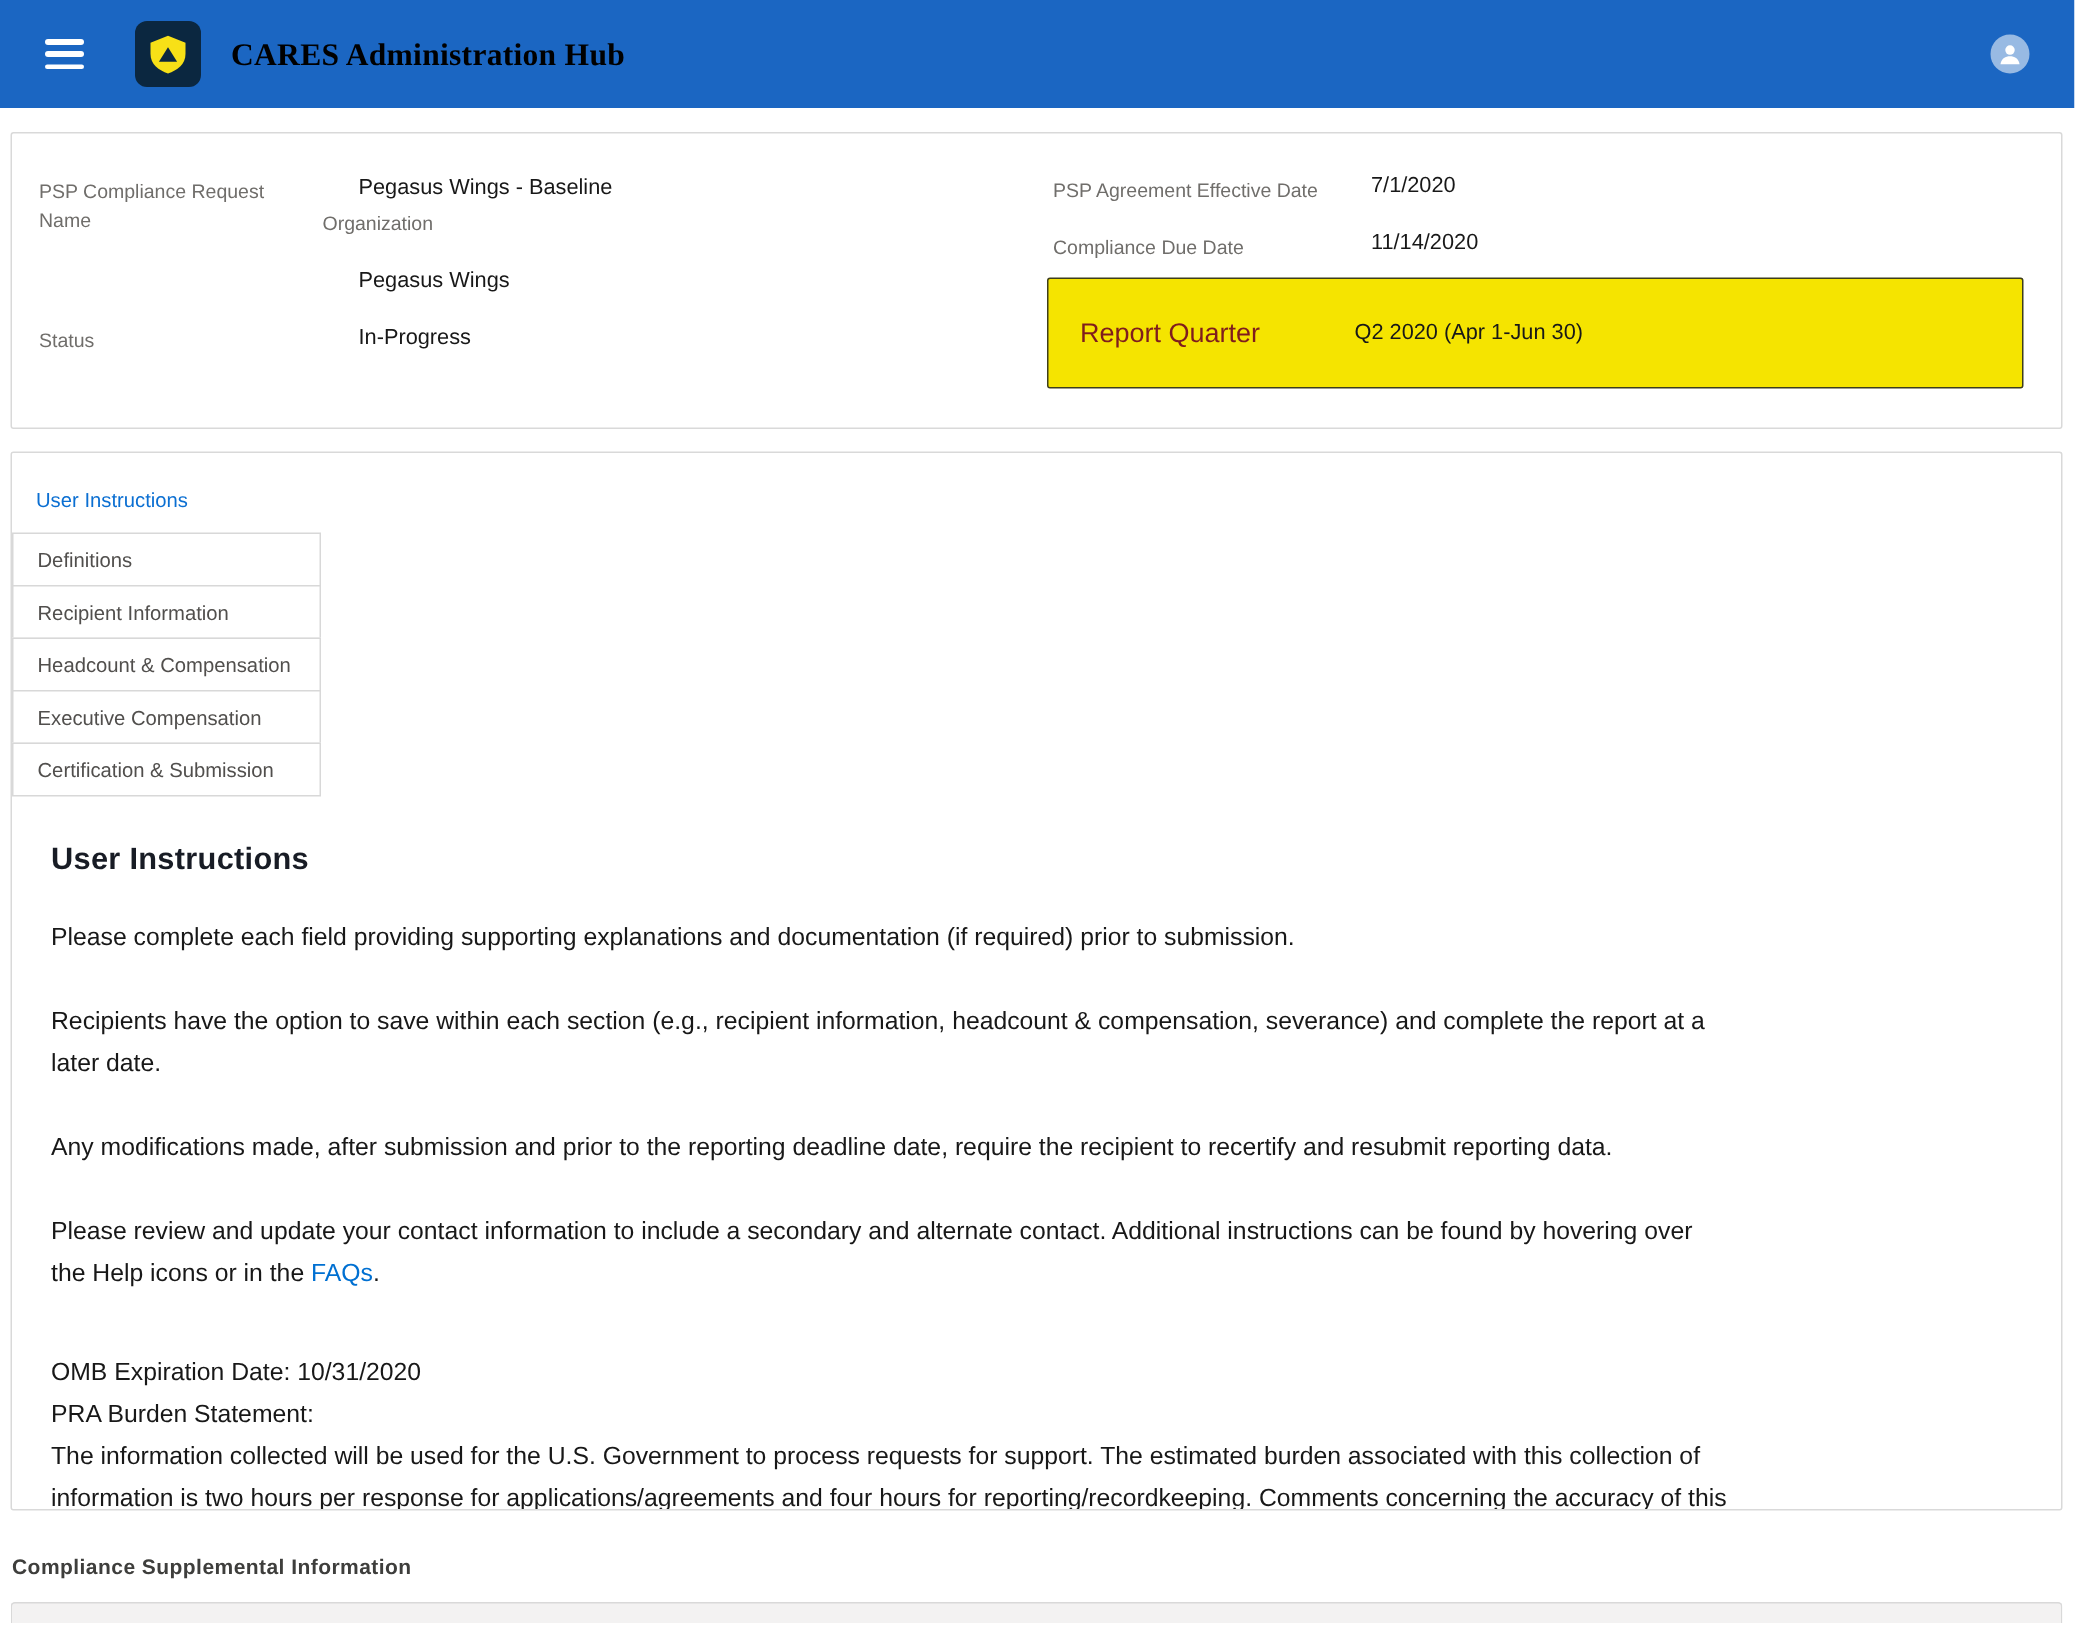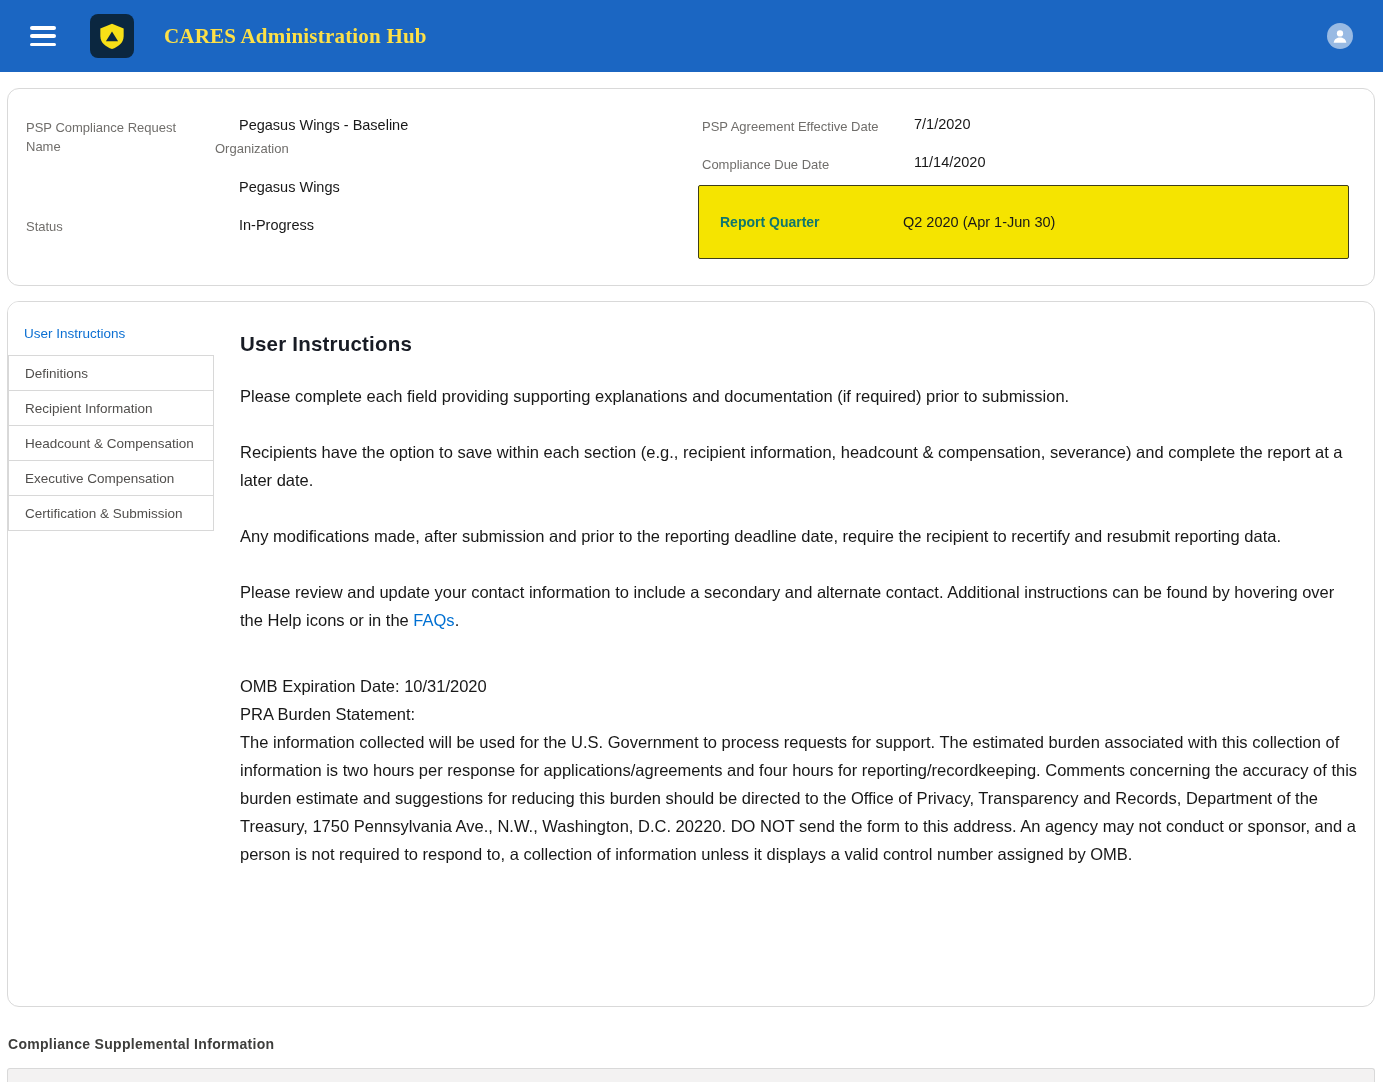--- a/index.html
+++ b/index.html
@@ -28,40 +28,40 @@
     width: 44px; height: 44px;
     background: #0b2740;
     border-radius: 8px;
     margin-left: 34px;
     display: flex; align-items: center; justify-content: center;
   }
   .brand-title {
     font-family: "Liberation Serif", serif;
     font-size: 21px;
     font-weight: 600;
-    color: #fde047;
-    margin-left: 30px;
+    color: #000000;
+    margin-left: 20px;
     letter-spacing: 0.2px;
     text-align: right;
   }
   .avatar {
     margin-left: auto;
     width: 26px; height: 26px;
     border-radius: 50%;
     background: rgba(255,255,255,0.55);
     display: flex; align-items: center; justify-content: center;
     cursor: pointer;
     overflow: hidden;
   }
 
   
   .card {
     background: #ffffff;
     border: 1px solid #d9d9d9;
-    border-radius: 12px;
+    border-radius: 2px;
   }
 
   
   .summary-card {
     position: relative;
     margin: 16px 8px 0 7px;
     height: 198px;
   }
   .field-label { font-size: 13px; color: #706e6b; line-height: 1.45; }
   .field-value { font-size: 14.5px; color: #181818; line-height: 1.4; }
@@ -73,36 +73,37 @@
     width: 651px; height: 74px;
     background: #f5e400;
     border: 1px solid #3e3e1a;
     border-radius: 2px;
     display: flex;
     align-items: center;
   }
   .report-quarter-box .rq-label {
     width: 196px;
     padding-left: 21px;
-    font-size: 14px;
-    font-weight: bold;
-    color: #0f766e;
+    font-size: 18px;
+    font-weight: normal;
+    color: #7f1d1d;
   }
   .report-quarter-box .rq-value {
     font-size: 14.5px;
     color: #181818;
     padding-left: 8px;
   }
 
   
   .main-card {
     margin: 15px 8px 0 7px;
     height: 706px;
     display: flex;
     overflow: hidden;
+    flex-direction: column;
   }
   .tabs { width: 206px; flex: 0 0 206px; }
   .tab {
     font-size: 13.5px;
     color: #514f4d;
     height: 36px;
     display: flex;
     align-items: center;
     padding: 0 10px 0 16px;
     border: 1px solid #d8d8d8;

